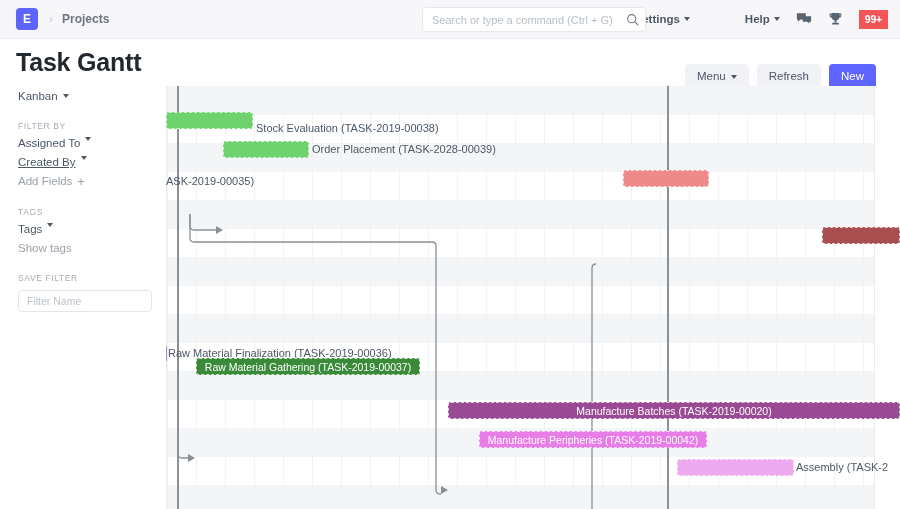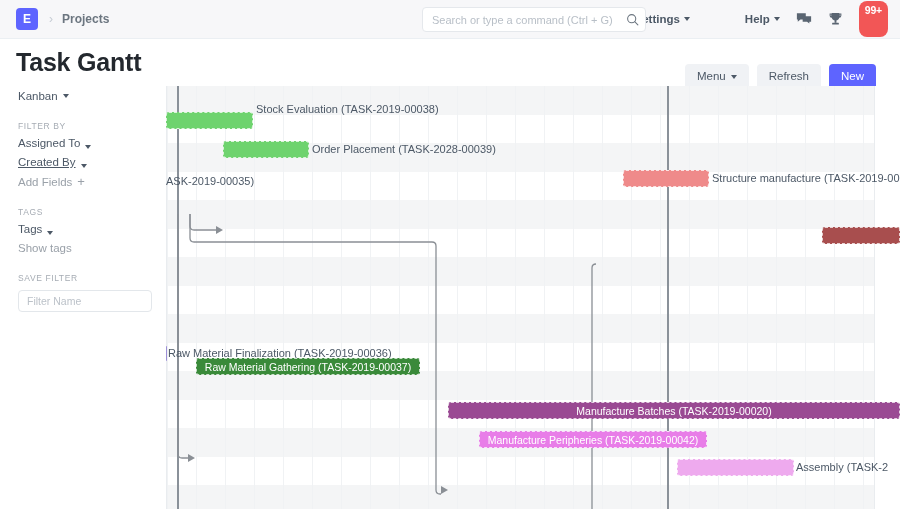--- a/index.html
+++ b/index.html
@@ -71,22 +71,22 @@
     width: 0; height: 0;
     border-left: 3.5px solid transparent;
     border-right: 3.5px solid transparent;
     border-top: 4px solid currentColor;
     display: inline-block;
   }
   .nav-ico { margin-right: 17px; display: flex; align-items: center; }
   .badge-99 {
     background: #f25656; color: #fff;
     font-size: 10.5px; font-weight: bold;
-    border-radius: 8px;
-    padding: 3px 6px 21px;
+    border-radius: 0;
+    padding: 3px 6px 4px;
     letter-spacing: -0.2px;
   }
 
   
   .page-head {
     height: 47px;
     display: flex; align-items: center;
     padding: 0 24px 0 16px;
     position: relative;
   }
@@ -125,21 +125,21 @@
     margin-top: 4px;
   }
   .sb-heading {
     font-size: 8.5px; color: #a6acb4;
     letter-spacing: 0.6px;
     text-transform: uppercase;
     margin-top: 19px; margin-bottom: 6px;
   }
   .sb-row {
     font-size: 11.5px; color: #4c5866;
-    display: flex; align-items: flex-end; gap: 5px;
+    display: flex; align-items: flex-start; gap: 5px;
     margin-bottom: 7px;
     cursor: pointer;
   }
   .sb-row.underlined span.lbl { text-decoration: underline; }
   .sb-muted { color: #9aa1a9; }
   .plus-ico { font-size: 13px; color: #9aa1a9; line-height: 1; }
   .filter-name-input {
     width: 134px; height: 22px;
     border: 1px solid #e3e7eb;
     border-radius: 4px;
@@ -356,25 +356,24 @@
           <path d="M527 466 V476 q0 4 -4 4 H274 q-4 0 -4 -4 V445"></path>
         </g>
         <g fill="#8a8f95">
           <path d="M50 140 l7 4 l-7 4 z"></path>
           <path d="M22 368 l7 4 l-7 4 z"></path>
           <path d="M275 400 l7 4 l-7 4 z"></path>
           <path d="M505 462 l7 4 l-7 4 z"></path>
         </g>
       </svg>
     <div class="bar" style="left: 0px; top: 26px; width: 87px; background: rgb(110, 211, 110);"></div>
-        <div class="bar-label" style="left: 90px; top: 17px;">Stock Evaluation (TASK-2019-00038)</div>
+        <div class="bar-label" style="left: 90px; top: 36px;">Stock Evaluation (TASK-2019-00038)</div>
         <div class="bar" style="left: 57px; top: 55px; width: 86px; background: rgb(110, 211, 110);"></div>
         <div class="bar-label" style="left: 146px; top: 57px;">Order Placement (TASK-2028-00039)</div>
         <div class="bar" style="left: 457px; top: 84px; width: 86px; background: rgb(239, 138, 138);"></div>
-        <div class="bar-label" style="left: 546px; top: 86px;">Structure manufacture (TASK-2019-00</div>
         <div class="bar" style="left: 656px; top: 141px; width: 78px; background: rgb(168, 78, 78);"></div>
         <div class="edge-tick" style="left: -2px; top: 260px; background: rgb(156, 143, 214);"></div>
         <div class="bar-label" style="left: 2px; top: 261px;">Raw Material Finalization (TASK-2019-00036)</div>
         <div class="bar" style="left: 30px; top: 272px; width: 224px; background: rgb(58, 138, 58);">
           <span class="in-label">Raw Material Gathering (TASK-2019-00037)</span>
         </div>
         <div class="bar" style="left: 282px; top: 316px; width: 452px; background: rgb(154, 74, 147);">
           <span class="in-label">Manufacture Batches (TASK-2019-00020)</span>
         </div>
         <div class="bar" style="left: 313px; top: 345px; width: 228px; background: rgb(232, 125, 232);">

